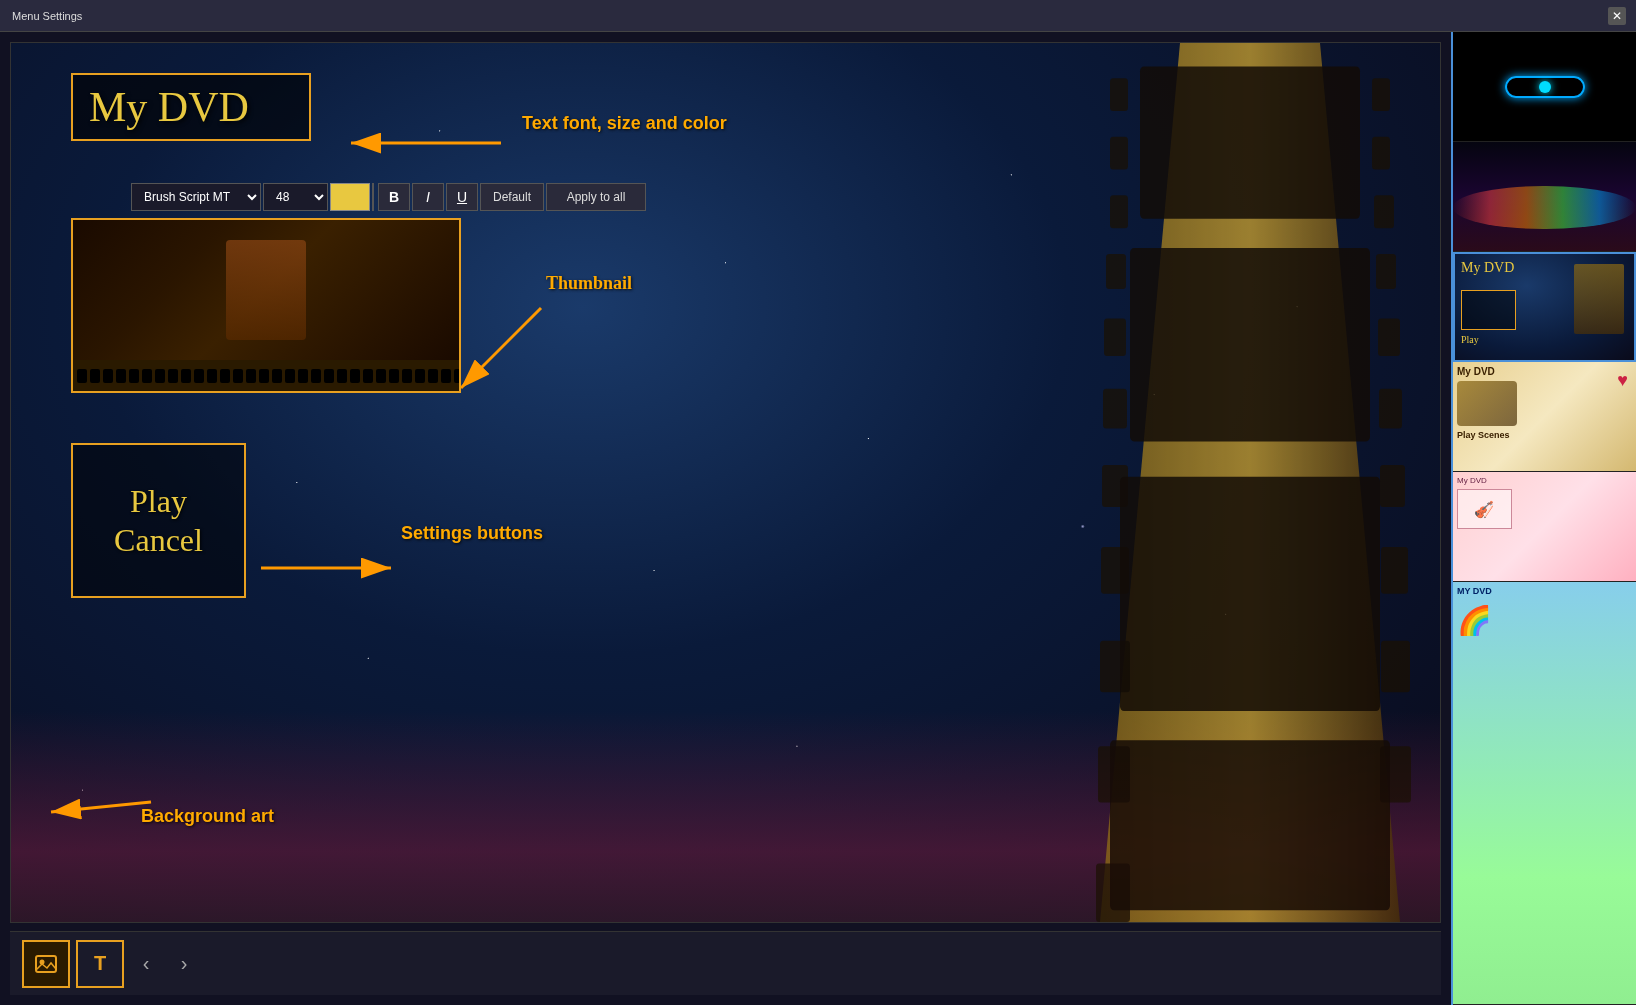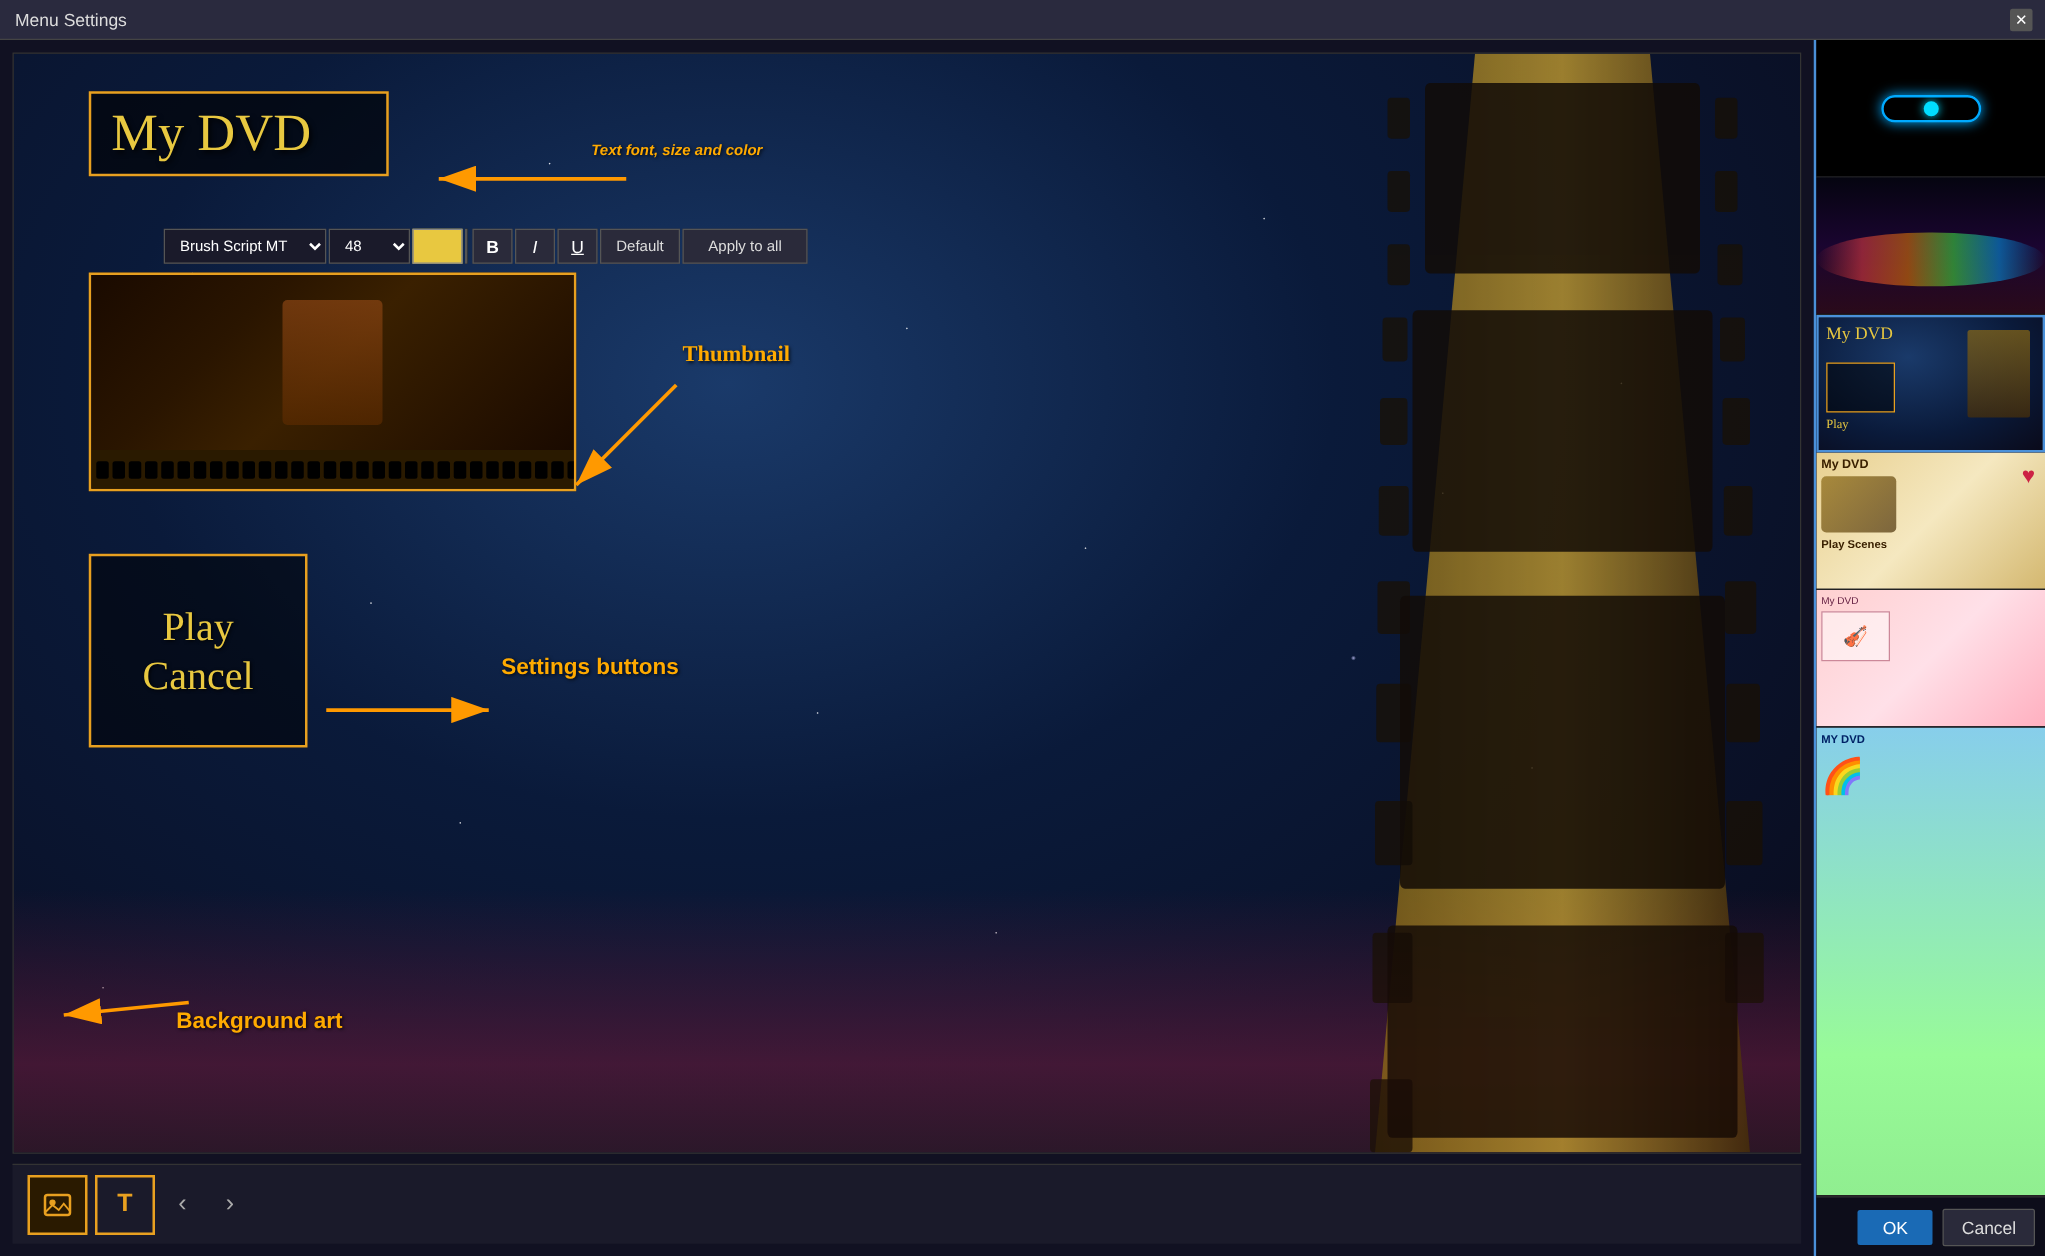--- a/index.html
+++ b/index.html
@@ -16,21 +16,21 @@
     .title-bar {
       background: #2a2a3e;
       height: 32px;
       display: flex;
       align-items: center;
       padding: 0 12px;
       border-bottom: 1px solid #444;
       position: relative;
     }
     .title-bar-text {
-      font-size: 14px;
+      font-size: 11px;
       color: #ddd;
       text-align: center;
     }
     .close-btn {
       position: absolute;
       right: 10px;
       top: 50%;
       transform: translateY(-50%);
       width: 18px;
       height: 18px;
@@ -574,26 +574,25 @@
       left: 130px;
       font-size: 18px;
       font-weight: bold;
       color: #ffaa00;
       text-shadow: 1px 1px 3px rgba(0,0,0,0.8);
     }
 
     .text-font-label {
       position: absolute;
       top: 70px;
-      left: 462px;
-      font-size: 12px;
+      left: 511px;
+      font-size: 18px;
       font-weight: bold;
       color: #ffaa00;
       text-shadow: 1px 1px 3px rgba(0,0,0,0.8);
-      font-style: italic;
     }
 
     .thumbnail-label {
       position: absolute;
       top: 230px;
       left: 535px;
       font-size: 18px;
       font-weight: bold;
       color: #ffaa00;
       text-shadow: 1px 1px 3px rgba(0,0,0,0.8);
@@ -849,20 +848,16 @@
       </div>
     </div>
 
     <div class="template-thumb" style="border-bottom:1px solid #222; flex:1; min-height:110px;">
       <div class="thumb6-content">
         <div class="thumb6-title">MY DVD</div>
         <div style="font-size:28px;margin-top:8px;">🌈</div>
       </div>
     </div>
 
-    <div class="dialog-footer" style="position:relative;width:100%;bottom:auto;right:auto;background:#0d0d1a;border-top:1px solid #333;height:48px;display:flex;align-items:center;justify-content:flex-end;padding:0 8px;gap:8px;">
-      <button class="ok-btn">OK</button>
-      <button class="cancel-btn">Cancel</button>
-    </div>
 
   </div>
 
 </div>
 
 </body></html>

